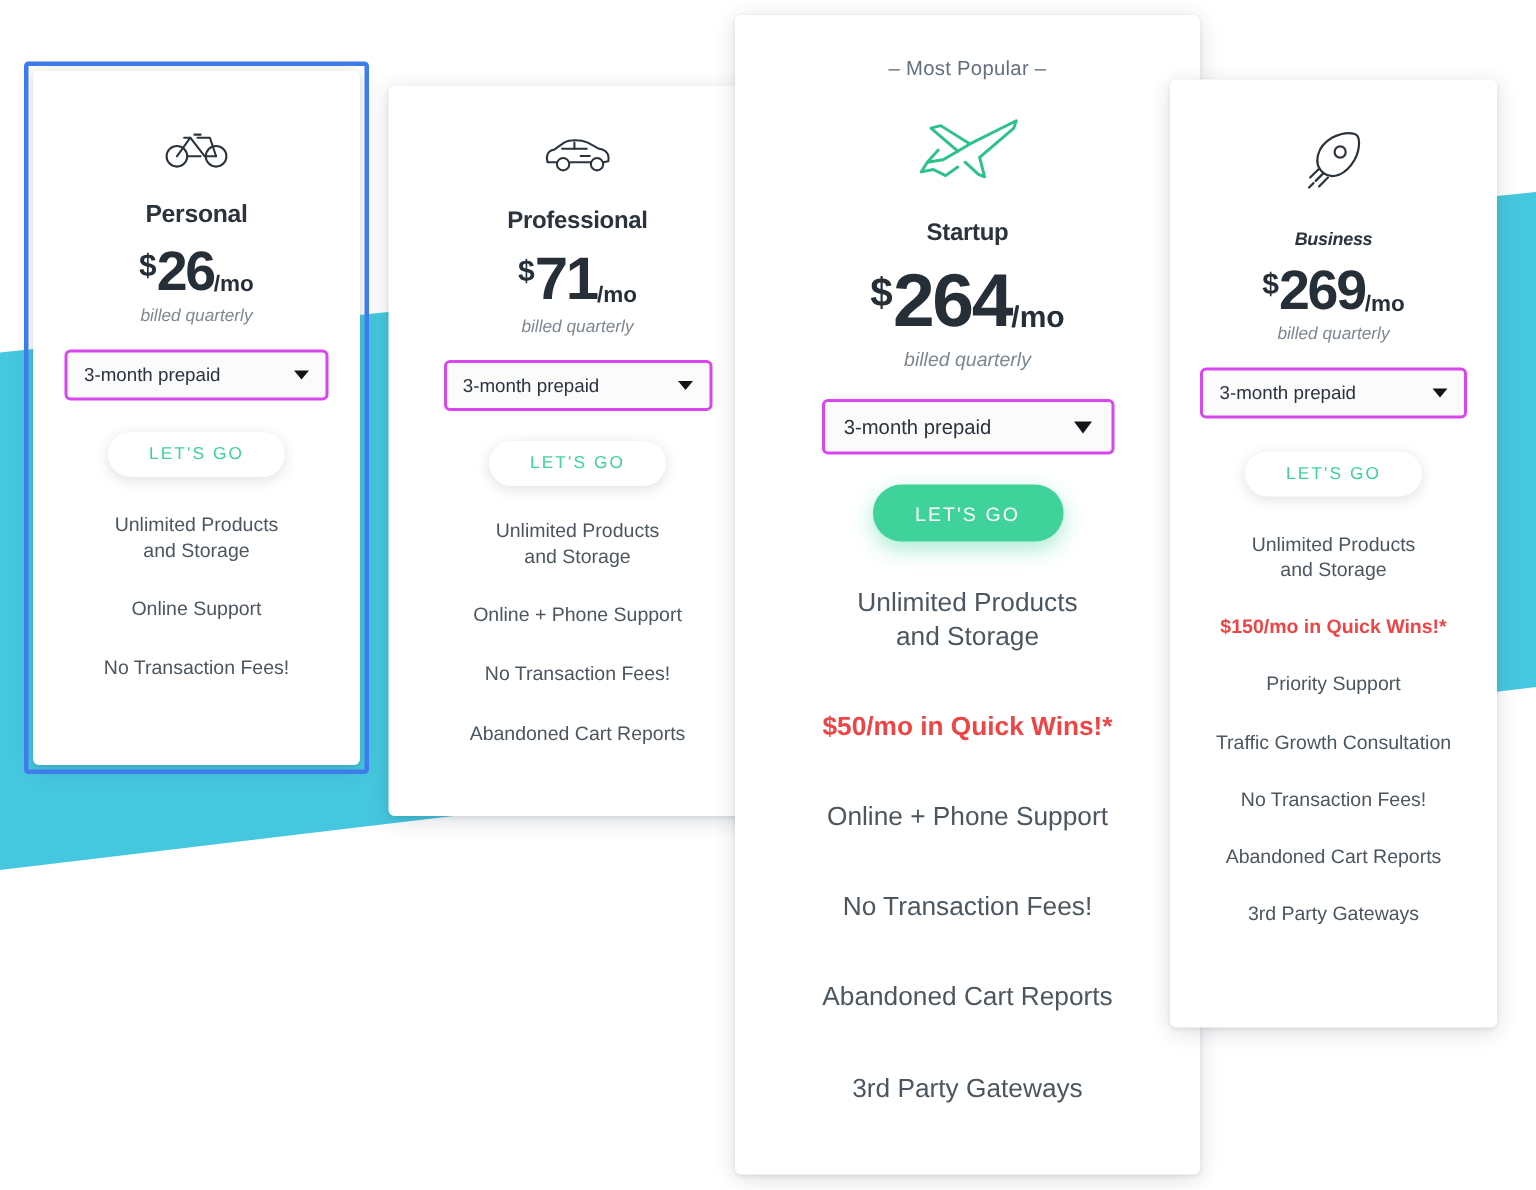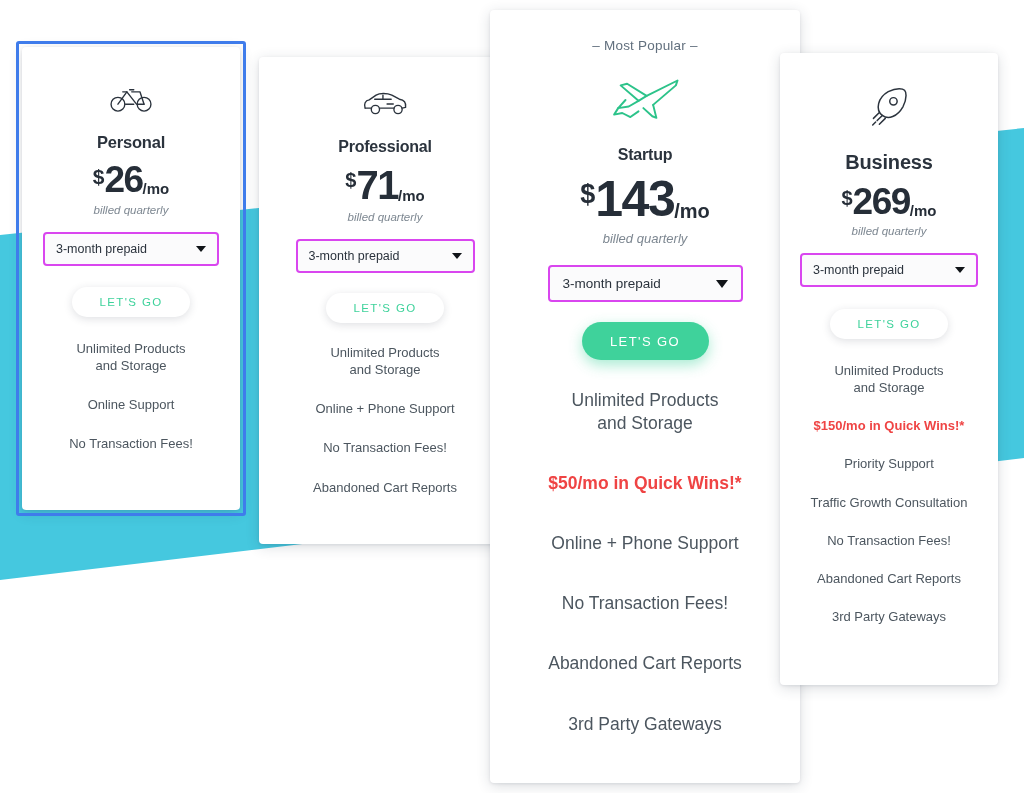--- a/index.html
+++ b/index.html
@@ -182,21 +182,21 @@
   #card-startup .select { width: 195px; height: 37px; margin-top: 19px; padding: 0 13px; }
   #card-startup .select-value { font-size: 13.5px; }
   #card-startup .cta { width: 127px; height: 38px; font-size: 13px; margin-top: 20px; }
   #card-startup .features { margin-top: 29px; gap: 37px; }
   #card-startup .feature { font-size: 17.5px; }
   #card-startup .feature.hl { font-size: 17.5px; }
 
   
   #card-business { left: 780px; top: 53px; width: 218px; height: 632px; }
   #card-business .plan-icon { margin-top: 34px; }
-  #card-business .plan-name { font-size: 20px; margin-top: 18px; }
+  #card-business .plan-name { font-size: 12px; margin-top: 18px; font-style: italic; }
   #card-business .price-row { margin-top: 9px; }
   #card-business .cur { font-size: 20px; margin-top: 5px; }
   #card-business .amt { font-size: 37px; }
   #card-business .per { font-size: 15px; margin-bottom: 2px; }
   #card-business .billed { font-size: 11.5px; margin-top: 5px; }
   #card-business .select { width: 178px; height: 34px; margin-top: 16px; padding: 0 11px; }
   #card-business .select-value { font-size: 12.5px; }
   #card-business .caret { border-left-width: 5px; border-right-width: 5px; border-top-width: 6px; }
   #card-business .cta { width: 118px; height: 30px; font-size: 11.5px; margin-top: 22px; }
   #card-business .features { margin-top: 23px; gap: 21px; }
@@ -292,21 +292,21 @@
           <path d="M15 42 L10 50 L20 48 L30 53 L40 46"></path>
           <path d="M26 12 L18 14 L40 33 L50 27 Z"></path>
           <path d="M50 27 L88 8 L86 14 L58 38"></path>
           <path d="M58 38 L62 54 L57 52 L46 42"></path>
           <path d="M40 33 L28 40 L15 42 L24 32"></path>
         </svg>
       </span>
       <div class="plan-name">Startup</div>
       <div class="price-row">
         <span class="cur">$</span>
-        <span class="amt">143</span>
+        <span class="amt">264</span>
         <span class="per">/mo</span>
       </div>
       <div class="billed">billed quarterly</div>
       <div class="select">
         <span class="select-value">3-month prepaid</span>
         <span class="caret"></span>
       </div>
       <div class="cta solid">LET'S GO</div>
       <div class="features">
         <div class="feature">Unlimited Products

